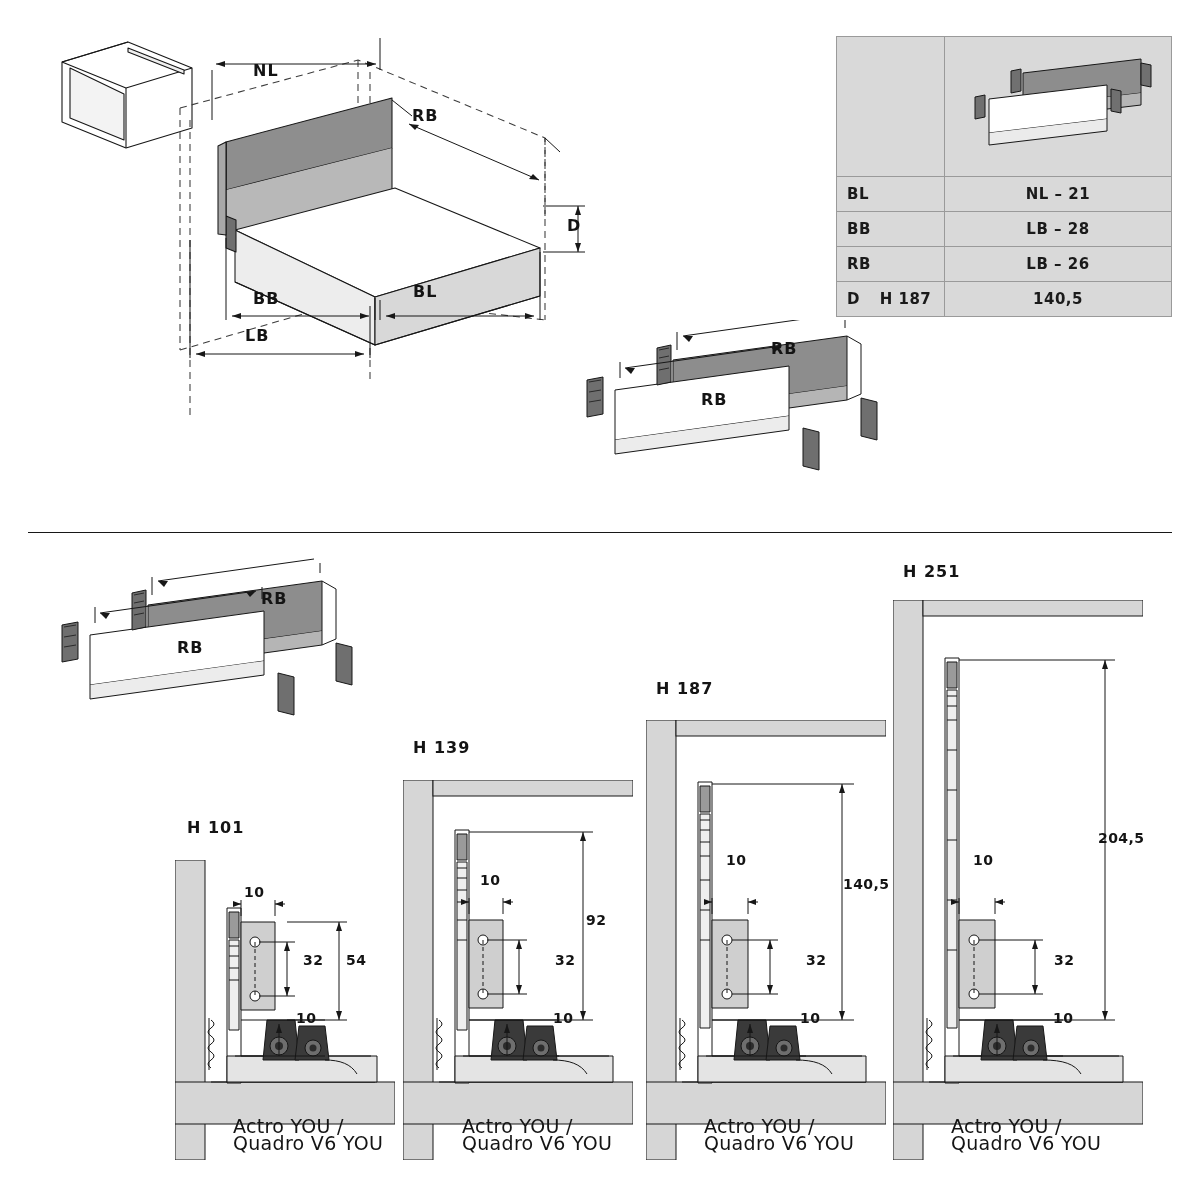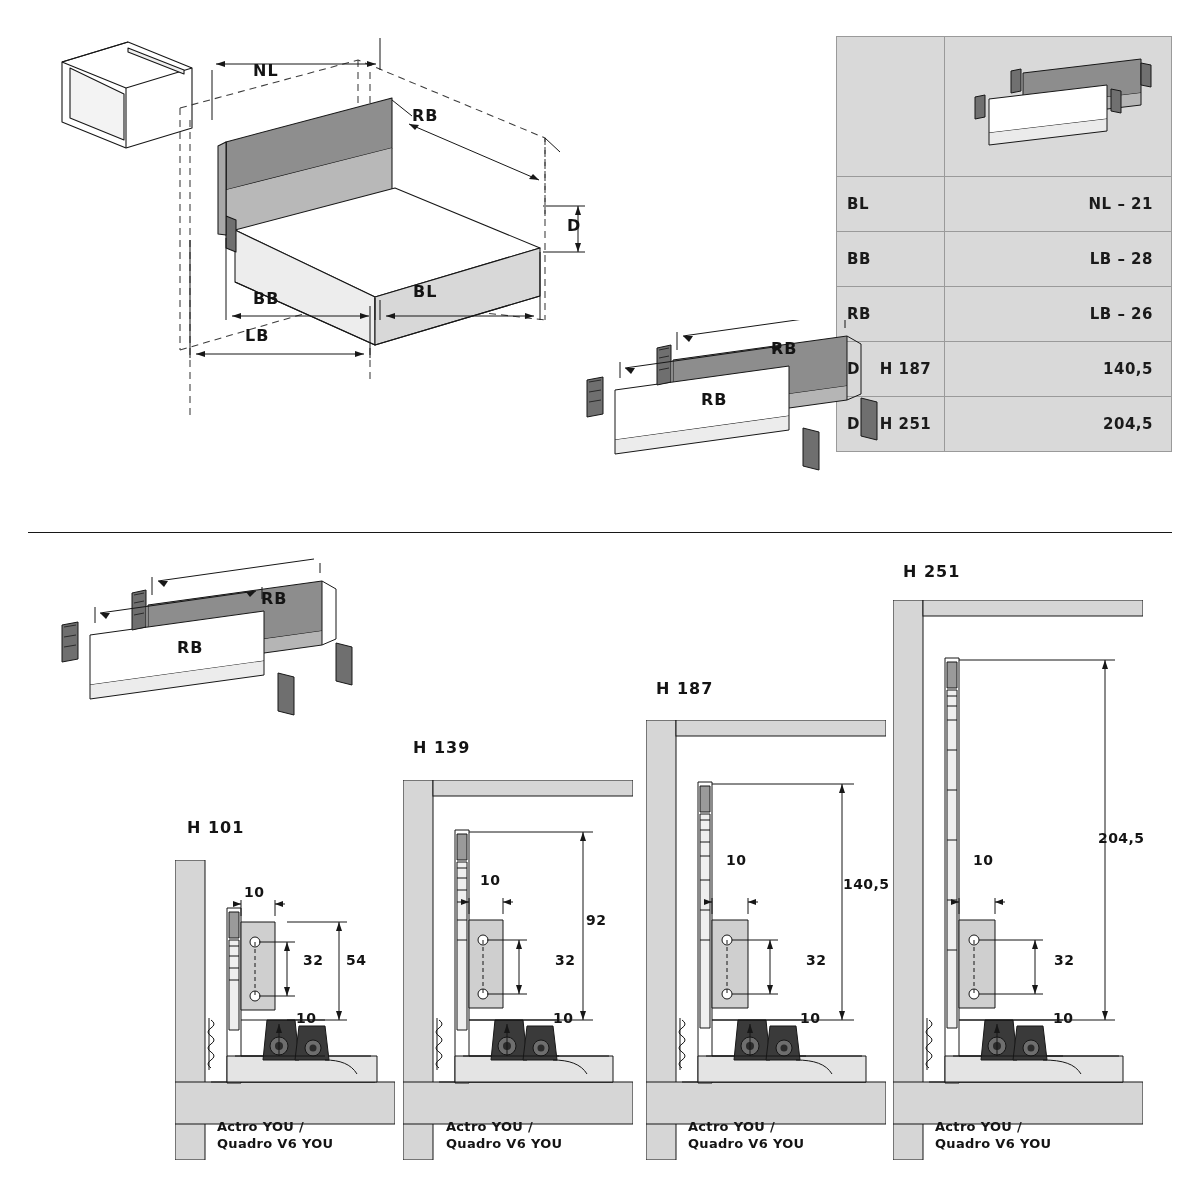--- a/index.html
+++ b/index.html
@@ -19,21 +19,21 @@
   }
   .lbl {
     position: absolute;
     font-size: 16px;
     font-weight: bold;
     letter-spacing: 1px;
     white-space: nowrap;
     color: #141414;
   }
   .lbl.dim { font-size: 14px; font-weight: bold; letter-spacing: .4px; }
-  .lbl.cap { font-size: 13px; font-weight: bold; letter-spacing: .3px; line-height: 17px; }
+  .lbl.cap { font-size: 19px; font-weight: normal; letter-spacing: .3px; line-height: 17px; margin-left: 16px; }
 
   
   .divider {
     position: absolute;
     left: 28px; right: 28px;
     height: 1px;
     background: #171717;
   }
 
   
@@ -45,21 +45,21 @@
     font-size: 15px;
     font-weight: bold;
     letter-spacing: .5px;
   }
   .spec-table td {
     border: 1px solid #9a9a9a;
     height: 26px;
     padding: 0 10px;
     background: #d9d9d9;
   }
-  .spec-table td.val { text-align: right; padding: 18px; }
+  .spec-table td.val { text-align: center; padding: 8px; }
   .spec-table tr.head td {
     height: 140px;
     background: #d9d9d9;
     padding: 0;
     position: relative;
   }
 
   
   .hdr-art { position: absolute; inset: 0; }
 
@@ -186,27 +186,20 @@
       <td>RB</td>
       <td class="val" colspan="2">LB – 26</td>
     </tr>
     <tr>
       <td>
         <span>D</span>
         <span style="margin-left:14px;">H 187</span>
       </td>
       <td class="val" colspan="2">140,5</td>
     </tr>
-    <tr>
-      <td>
-        <span>D</span>
-        <span style="margin-left:14px;">H 251</span>
-      </td>
-      <td class="val" colspan="2">204,5</td>
-    </tr>
   </tbody>
     </table>
 
   <div class="fig" style="left:565px; top:320px;">
     <svg width="350" height="190" viewBox="0 0 350 190">
       <g fill="none" stroke="#171717" stroke-width="1" stroke-linejoin="round">
 
         <path d="M108 40 L282 16 L282 66 L108 90 Z" fill="#8d8d8d"></path>
         <path d="M108 90 L108 104 L282 80 L282 66" fill="#b5b5b5"></path>
         <path d="M282 16 L296 24 L296 74 L282 80"></path>

